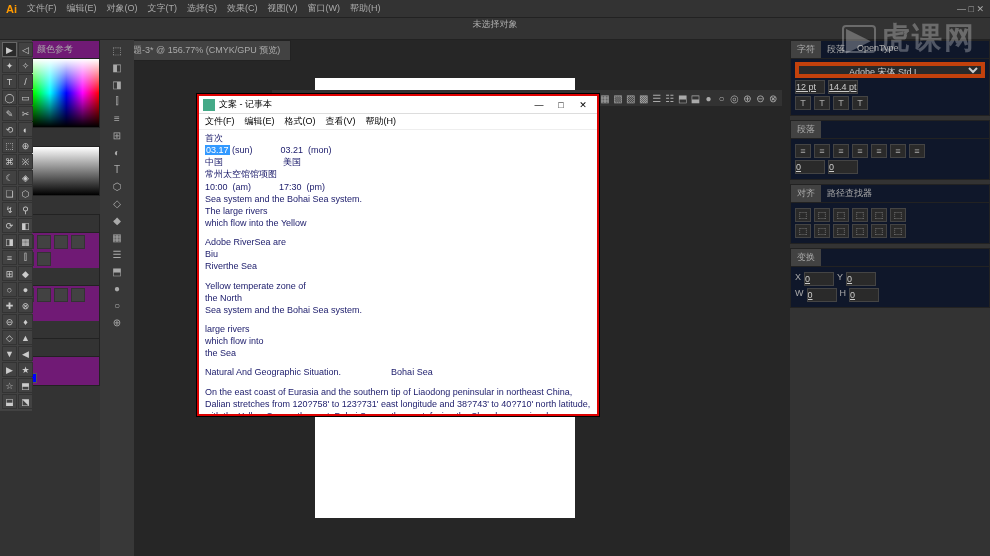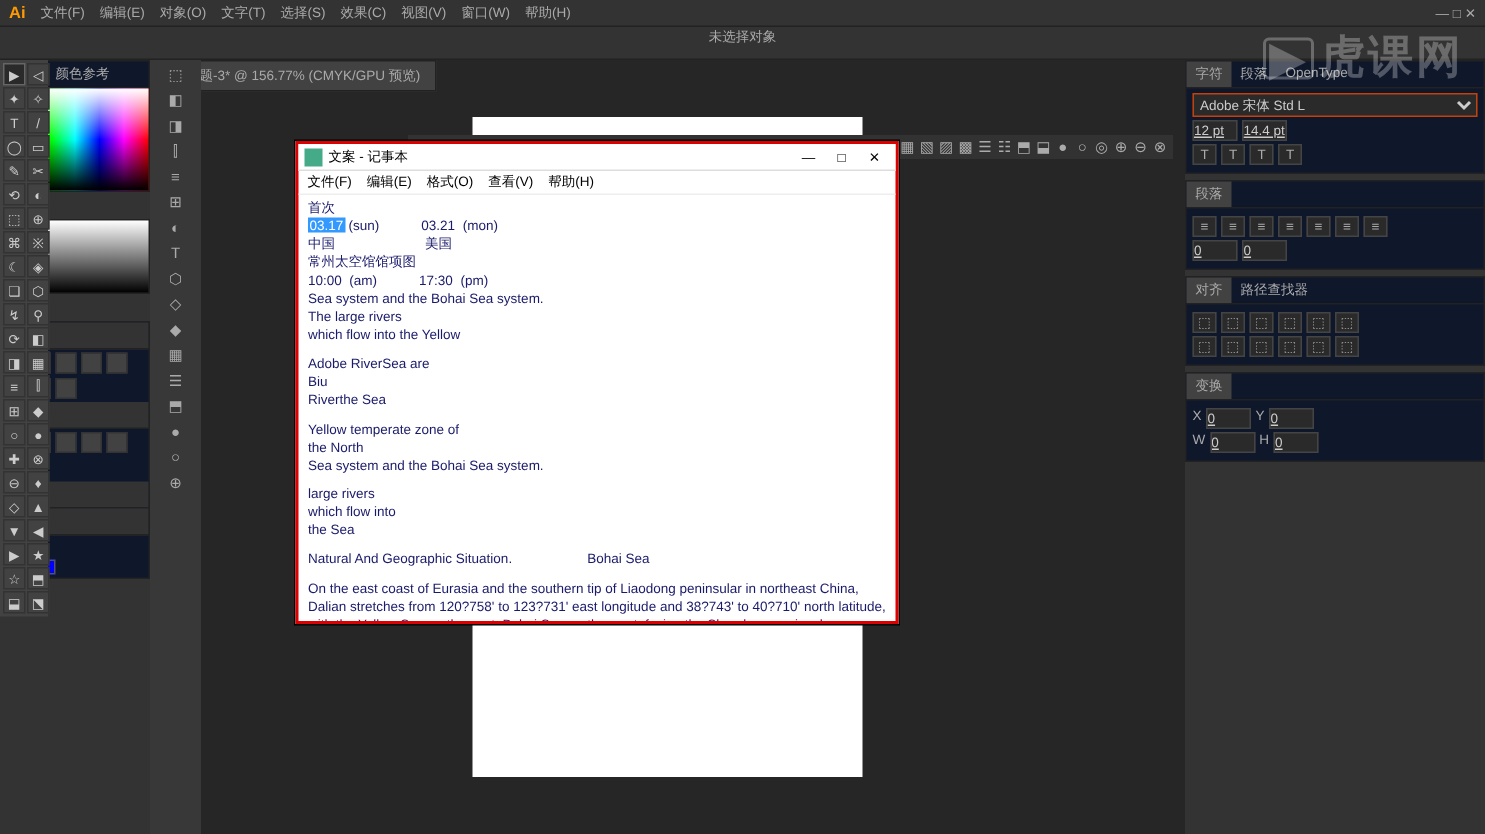--- a/index.html
+++ b/index.html
@@ -57,21 +57,21 @@
 }
 .toolbox .tool {
   background:#424242;
   border:1px solid #333;
   cursor:pointer;
   display:flex; align-items:center; justify-content:center;
   color:#ccc; font-size:9px;
 }
 .toolbox .tool.sel { background:#2a2a2a; border-color:#666; }
 .panel {
-  background:#0f172a;
+  background:#701a75;
   border:1px solid #222;
   margin-bottom:16px;
 }
 .panel-tabs { display:flex; font-size:9px; border-bottom:1px solid #222; }
 .panel-tabs span { padding:2px 6px; cursor:pointer; }
 .panel-tabs span.act { background:#424242; }
 .color-picker { height:68px; background:linear-gradient(to right, red, yellow, lime, cyan, blue, magenta, red); position:relative; }
 .color-picker::after { content:""; position:absolute; inset:0; background:linear-gradient(to bottom, rgba(255,255,255,1), rgba(255,255,255,0) 50%, rgba(0,0,0,0) 50%, rgba(0,0,0,1)); }
 .gray-gradient { height:48px; background:linear-gradient(to bottom, #fff, #000); }
 .swatch-row { display:flex; gap:2px; padding:2px; }
@@ -115,21 +115,21 @@
 .right-col {
   width:200px;
   display:flex; flex-direction:column;
   gap:4px;
 }
 .right-panel { background:#0f172a; border:1px solid #222; font-size:9px; }
 .right-panel .ptabs { display:flex; border-bottom:1px solid #222; }
 .right-panel .ptabs span { padding:2px 6px; cursor:pointer; }
 .right-panel .ptabs span.act { background:#424242; }
 .right-panel .body { padding:3px 4px; }
-.right-panel select { width:100%; background:#2a2a2a; color:#ccc; border:1px solid #c2410c; font-size:9px; height:16px; }
+.right-panel select { width:100%; background:#2a2a2a; color:#ccc; border:4px solid #c2410c; font-size:9px; height:16px;text-align:center; }
 .right-panel .row { display:flex; gap:3px; margin:2px 0; }
 .right-panel .row span { width:16px; height:14px; background:#2a2a2a; border:1px solid #444; display:flex; align-items:center; justify-content:center; cursor:pointer; }
 .right-panel input { width:30px; height:14px; background:#2a2a2a; border:1px solid #444; color:#ccc; font-size:9px;text-decoration:underline; }
 
 .modal {
   position:absolute;
   left:197px; top:94px;
   width:402px; height:322px;
   background:#fff;
   border:2px solid #d00;

